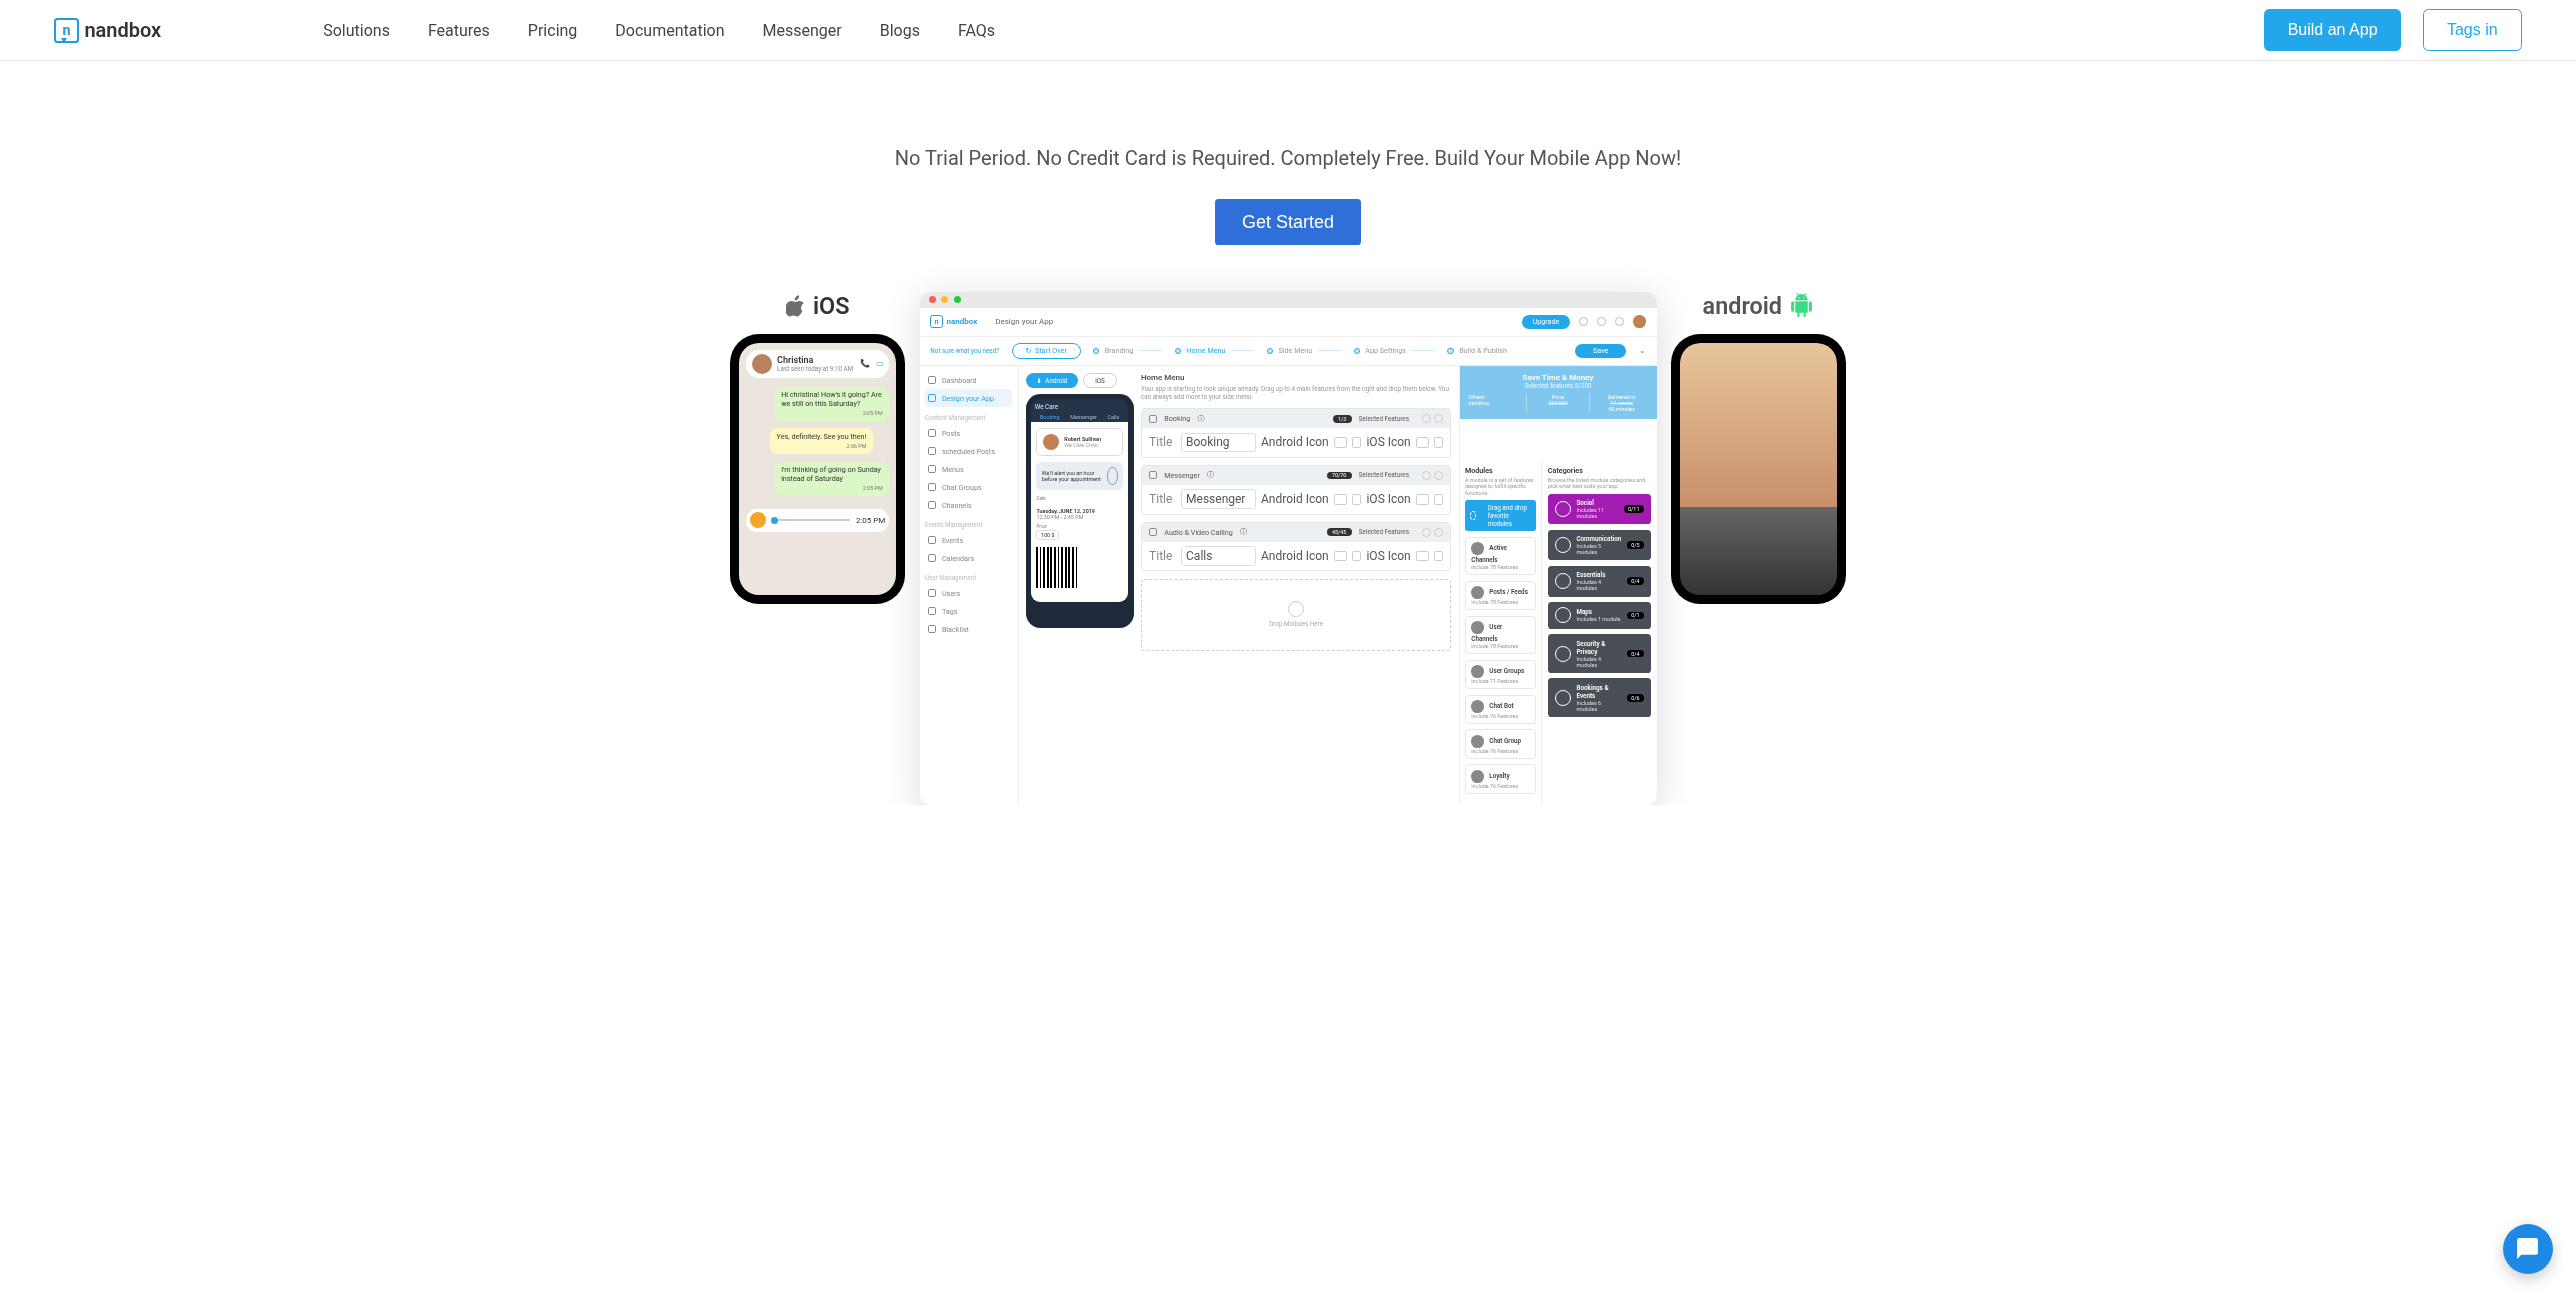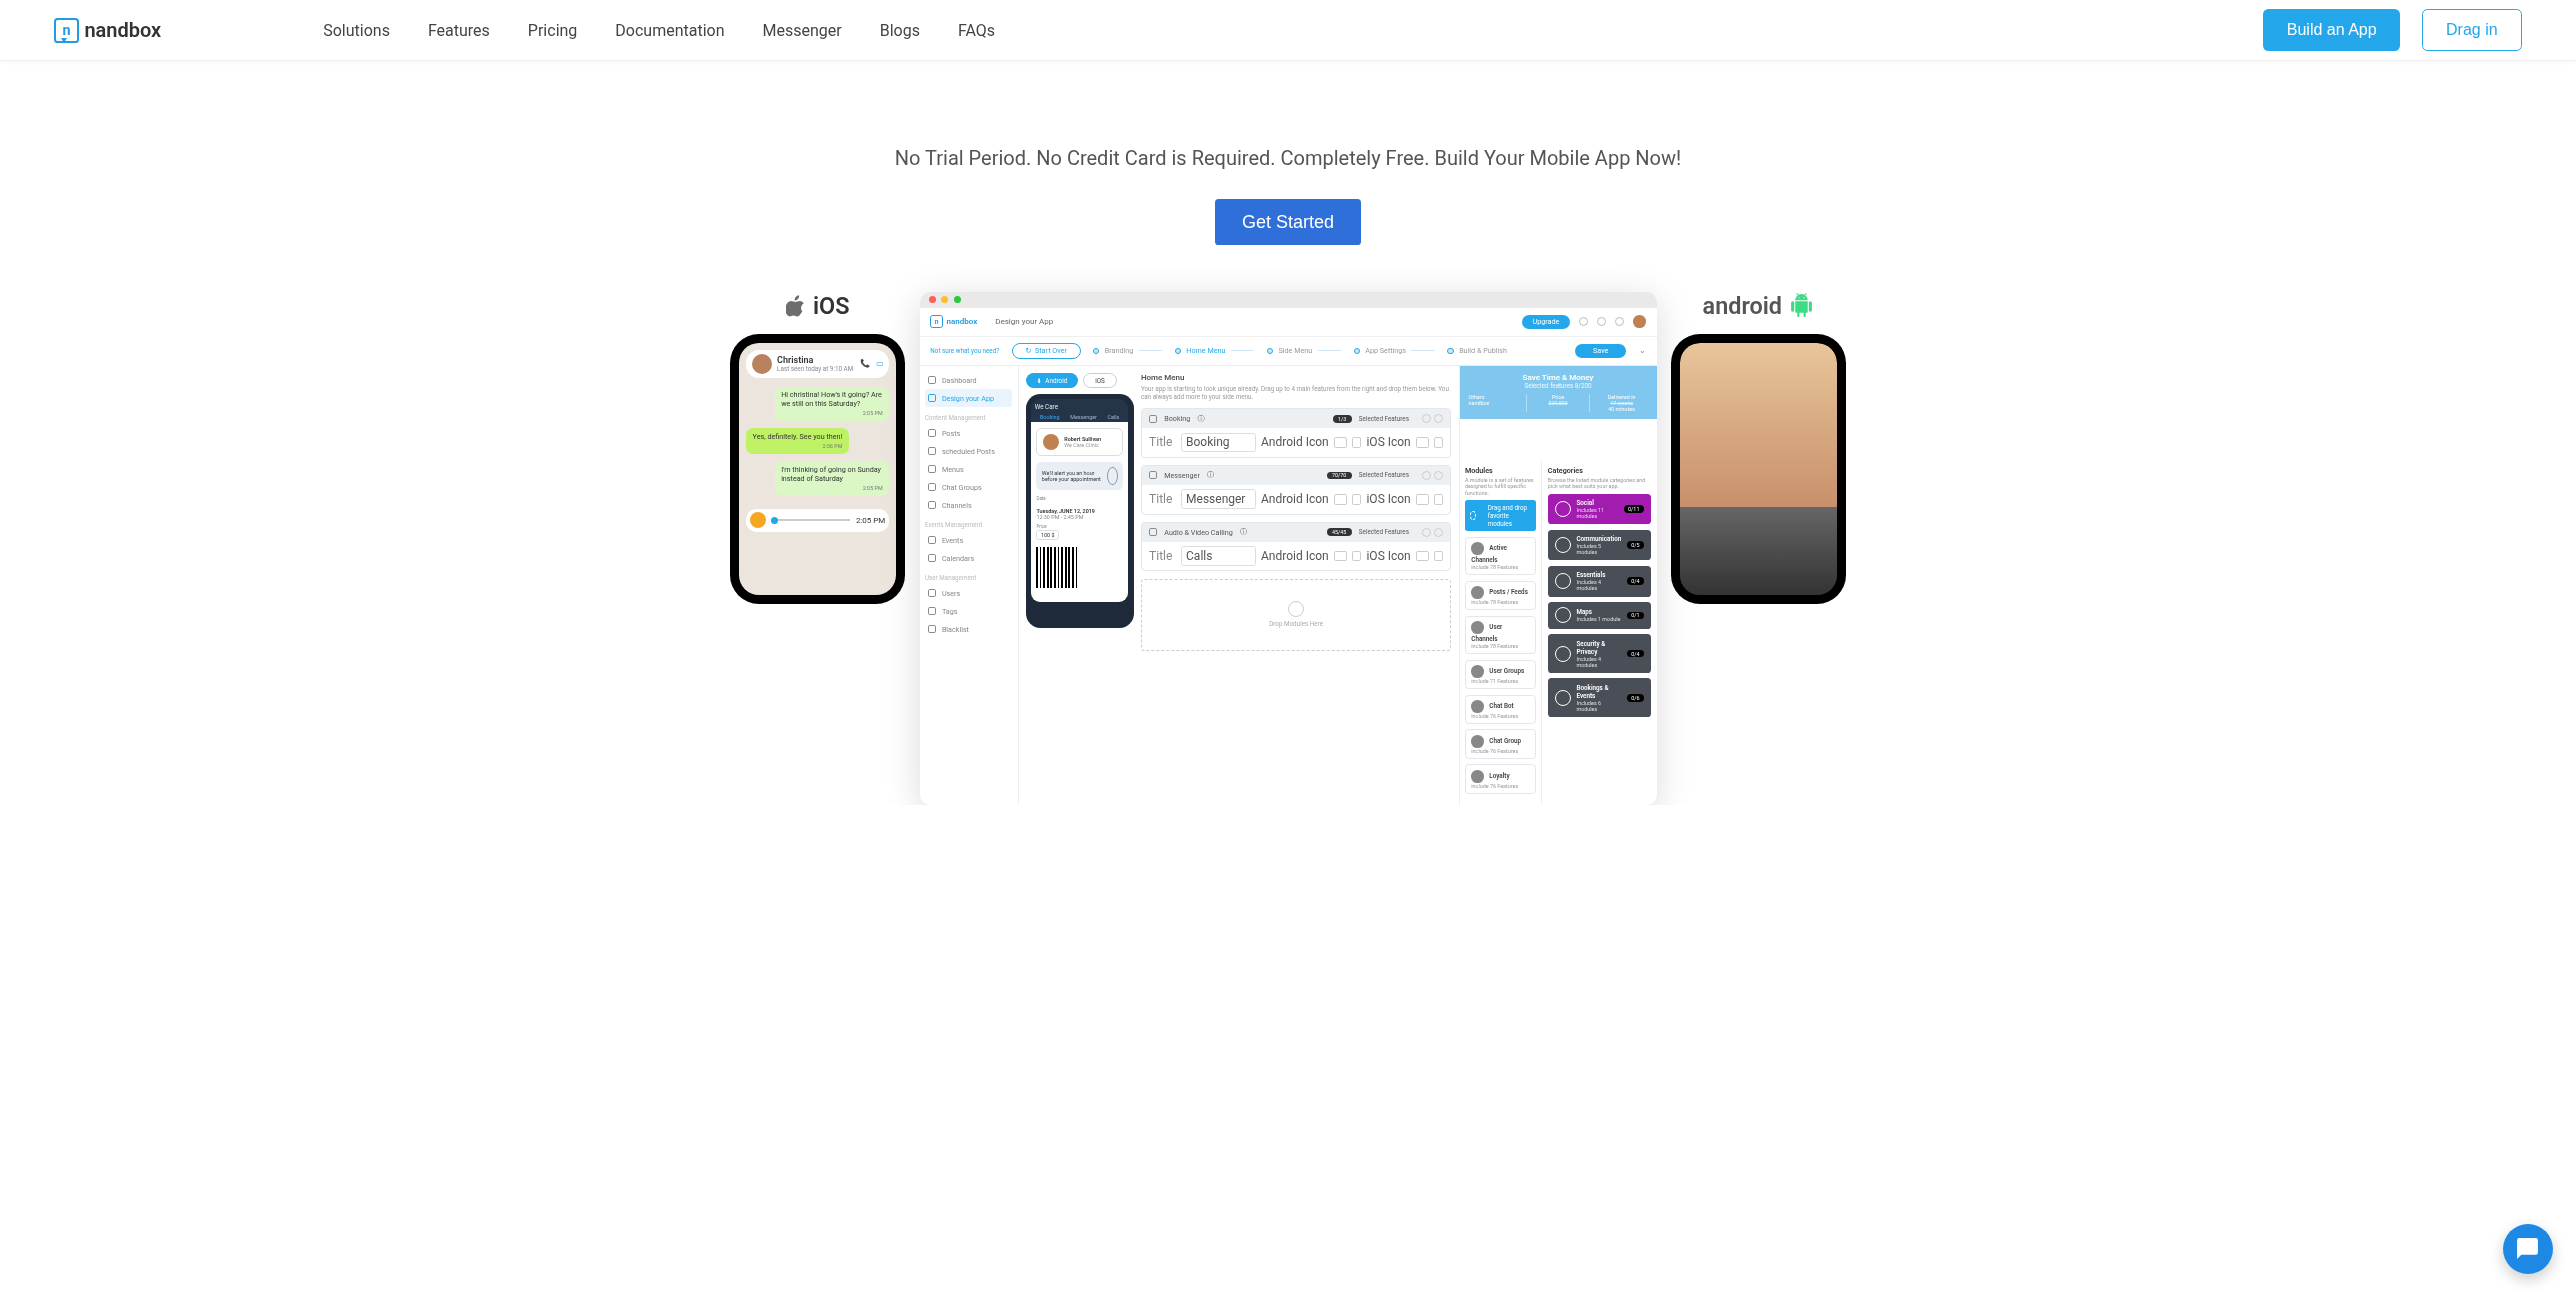--- a/index.html
+++ b/index.html
@@ -75,21 +75,21 @@
 .phone .screen {
   width:100%; height:100%; background:#ece5dd; border-radius:20px;
   padding:7.2px 7.2px; font-size:8px; color:#333; overflow:hidden;
 }
 .chat-header{display:flex;align-items:center;gap:5.4px;background:#fff;border-radius:13px;padding:3.6px 5.4px;margin-bottom:5.4px;justify-content:flex-end;}
 .chat-header .av{width:20px;height:20px;border-radius:50%;background:#b9815d;}
 .chat-header .name{font-weight:600;font-size:9px;}
 .chat-header .sub2{font-size:6.3px;color:#888;}
 .chat-header .ic{margin-left:auto;display:flex;gap:5.4px;color:#24a7ea;}
 .bubble{max-width:80%;padding:4.5px 6.3px;border-radius:7.2px;margin:3.6px 0;font-size:7.2px;line-height:1.2;}
-.bub-in{background:#bef264;align-self:flex-start;}
+.bub-in{background:#fef9c3;align-self:flex-start;margin-left:24px;}
 .bub-out{background:#daf7c5;margin-left:auto;}
 .ts{font-size:5.4px;color:#7a7a7a;text-align:right;margin-top:1.8px;}
 .voice{margin-top:9px;background:#fff;border-radius:10.8px;padding:3.6px;display:flex;align-items:center;gap:5.4px;}
 .voice .dot{width:16px;height:16px;border-radius:50%;background:#f6a623;}
 .voice .bar{flex:1;height:1.8px;background:#ccc;position:relative;}
 .voice .bar::before{content:"";position:absolute;left:0;width:7.2px;height:7.2px;border-radius:50%;background:#24a7ea;top:-2.7px;}
 
 
 .phone.android .screen{background:#222;padding:0;}
 .phone.android .img1{height:65%;background:linear-gradient(180deg,#e8c59a,#c8906a);border-radius:20px 20px 0 0;}
@@ -224,21 +224,21 @@
     <a>Solutions</a>
     <a>Features</a>
     <a>Pricing</a>
     <a>Documentation</a>
     <a>Messenger</a>
     <a>Blogs</a>
     <a>FAQs</a>
   </nav>
   <div class="nav-right">
     <button class="btn btn-primary-light">Build an App</button>
-    <button class="btn btn-outline">Drag in</button>
+    <button class="btn btn-outline">Tags in</button>
   </div>
 </header>
 
 <section class="hero">
   <p class="sub">No Trial Period. No Credit Card is Required. Completely Free. Build Your Mobile App Now!</p>
   <button class="btn-cta">Get Started</button>
 </section>
 
 <section class="showcase">
 

